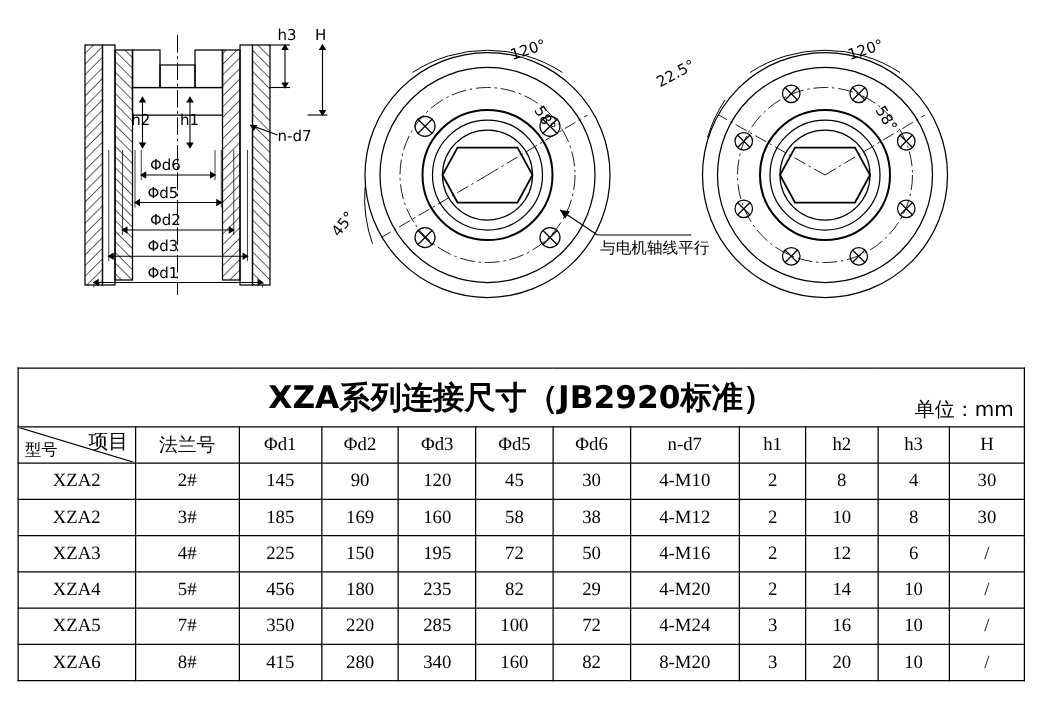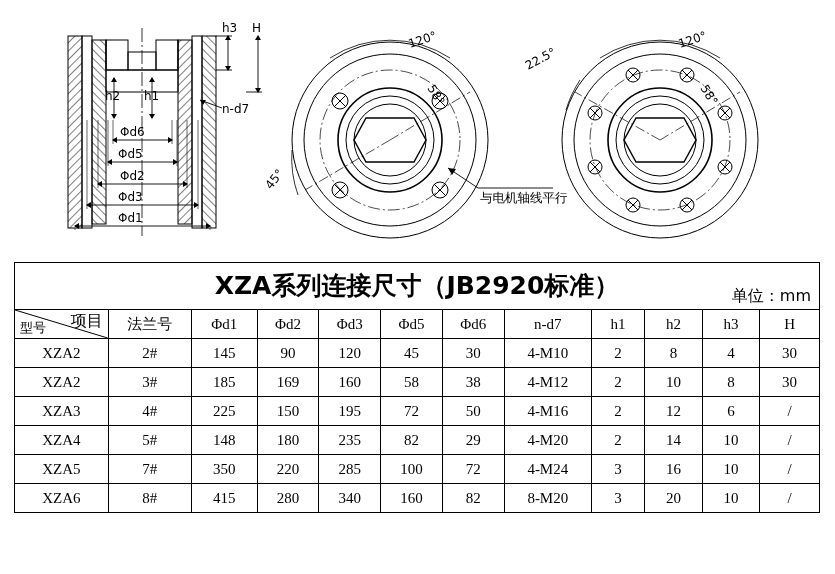--- a/index.html
+++ b/index.html
@@ -36,20 +36,21 @@
     position: absolute;
     left: 14px;
     top: 262px;
     width: 806px;
   }
   table.dims {
     border-collapse: collapse;
     width: 806px;
     table-layout: fixed;
     background: #fff;
+    margin-top: 32px;
   }
   table.dims td, table.dims th {
     border: 1px solid #000;
     font-weight: normal;
     font-size: 15px;
     text-align: center;
     height: 28px;
     padding: 0;
     font-family: "Liberation Serif", serif;
   }
@@ -405,21 +406,21 @@
           <td>4-M16</td>
           <td>2</td>
           <td>12</td>
           <td>6</td>
           <td>/</td>
         </tr>
 
         <tr>
           <td class="left-al">XZA4</td>
           <td>5#</td>
-          <td>148</td>
+          <td>456</td>
           <td>180</td>
           <td>235</td>
           <td>82</td>
           <td>29</td>
           <td>4-M20</td>
           <td>2</td>
           <td>14</td>
           <td>10</td>
           <td>/</td>
         </tr>

